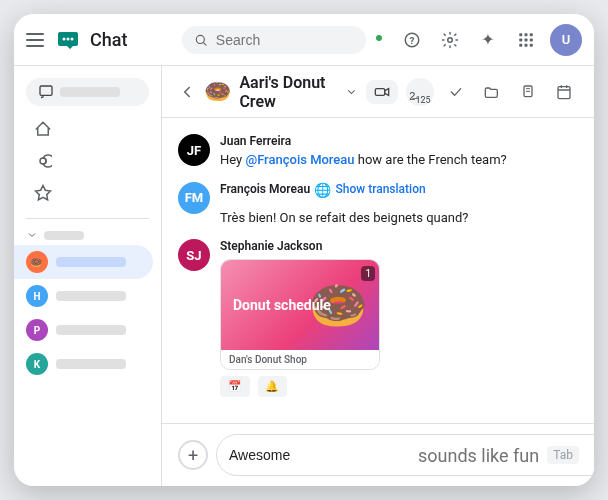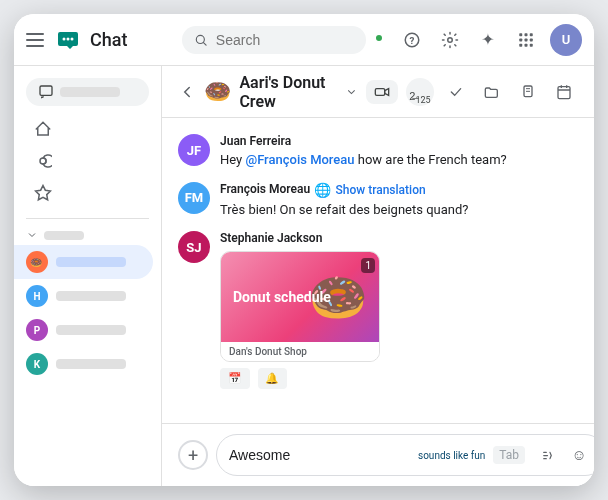--- a/index.html
+++ b/index.html
@@ -170,21 +170,21 @@
     .message-group { display: flex; flex-direction: column; gap: 2px; }
     .message-row { display: flex; align-items: flex-start; gap: 10px; }
     .msg-avatar {
       width: 32px; height: 32px; border-radius: 50%; flex-shrink: 0;
       display: flex; align-items: center; justify-content: center; font-size: 13px; font-weight: 700; color: #fff;
     }
     .msg-content { flex: 1; }
     .msg-sender { font-size: 12px; font-weight: 600; color: #202124; margin-bottom: 2px; }
     .msg-text { font-size: 13px; color: #202124; line-height: 1.5; }
     .mention { color: #1a73e8; font-weight: 500; }
-    .translation-row { display: flex; align-items: center; gap: 4px; margin-bottom: 2px; }
+    .translation-row { display: flex; align-items: flex-start; gap: 4px; margin-bottom: 10px; }
     .translation-btn { font-size: 12px; color: #1a73e8; cursor: pointer; font-weight: 500; }
     .translate-icon { font-size: 14px; }
     
     .image-card {
       width: 160px;
       border-radius: 10px;
       overflow: hidden;
       border: 1px solid #e0e0e0;
       margin-top: 6px;
       position: relative;
@@ -446,21 +446,21 @@
                 <line x1="16" y1="2" x2="16" y2="6" stroke="#5f6368" stroke-width="2"></line>
               </svg>
           </div>
         </div>
       </div>
 
       <div class="messages">
 
         <div class="message-group">
           <div class="message-row">
-            <div class="msg-avatar" style="background:#8b5cf6;">JF</div>
+            <div class="msg-avatar" style="background:#000000;">JF</div>
             <div class="msg-content">
               <div class="msg-sender">Juan Ferreira</div>
               <div class="msg-text">
                 Hey <span class="mention">@François Moreau</span> how are the French team?
               </div>
             </div>
           </div>
         </div>
 
         <div class="message-group">
@@ -498,21 +498,21 @@
               </div>
             </div>
           </div>
         </div>
       </div>
 
       <div class="input-bar">
         <div class="input-add-btn">+</div>
         <div class="input-field-container">
           <input type="text" value="Awesome" style="">
-          <span style="color:#0c4a6e;font-size:10px;white-space:nowrap;">sounds like fun</span>
+          <span style="color:#737373;font-size:18px;white-space:nowrap;">sounds like fun</span>
           <span class="input-tab-hint">Tab</span>
           <div class="input-actions">
             <div class="input-icon-btn">
               <svg width="15" height="15" viewBox="0 0 24 24" fill="none">
                   <path d="M6 7h4M6 12h6M6 17h4" stroke="#5f6368" stroke-width="2" stroke-linecap="round"></path>
                   <path d="M16 7l2 5-2 5" stroke="#5f6368" stroke-width="2" stroke-linecap="round"></path>
                 </svg>
             </div>
             <div class="input-icon-btn">☺</div>
 

